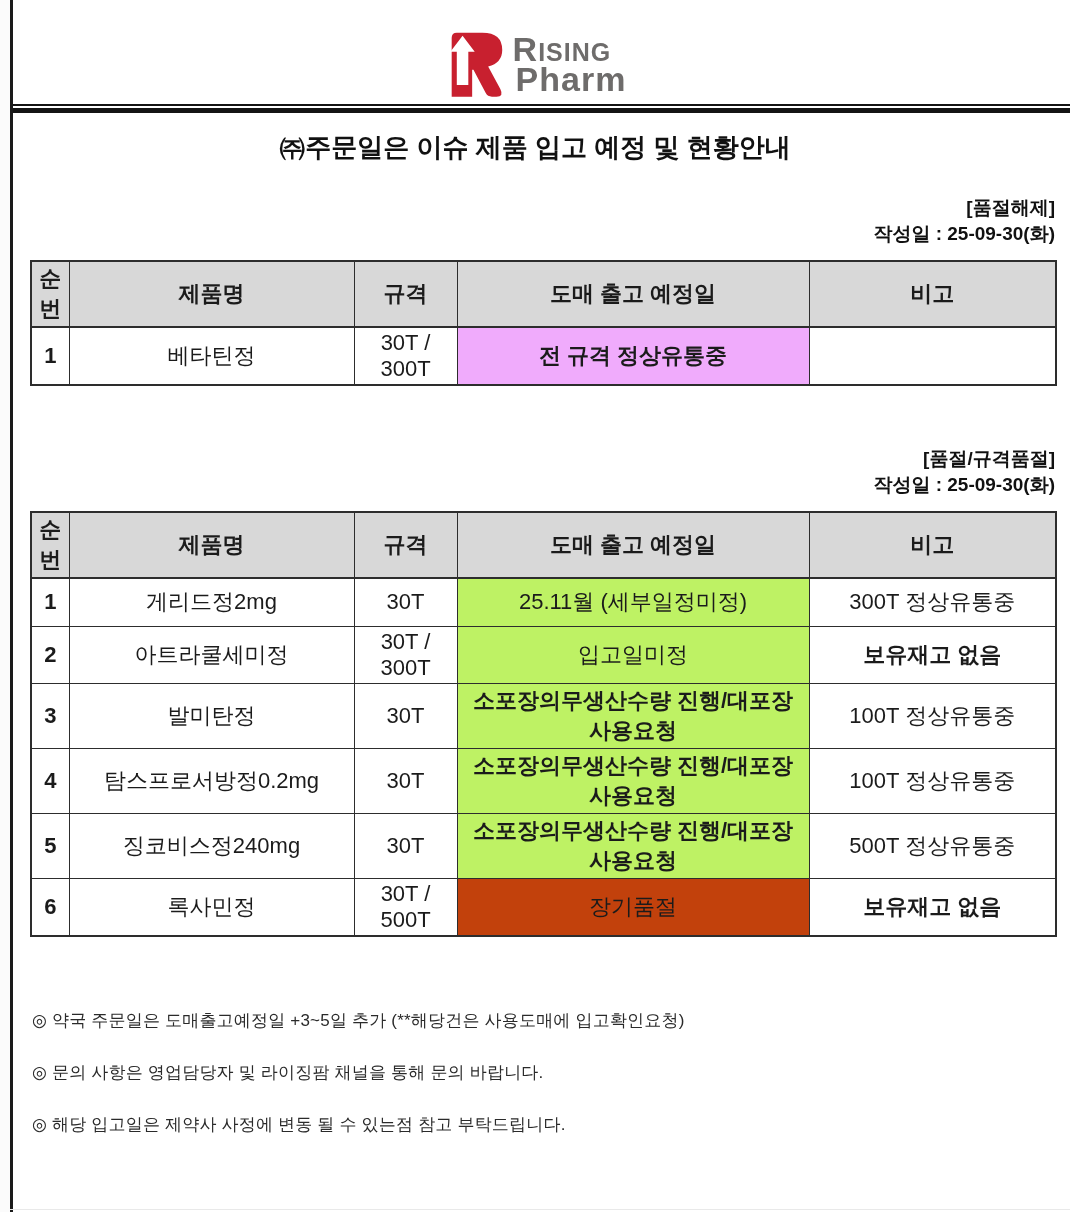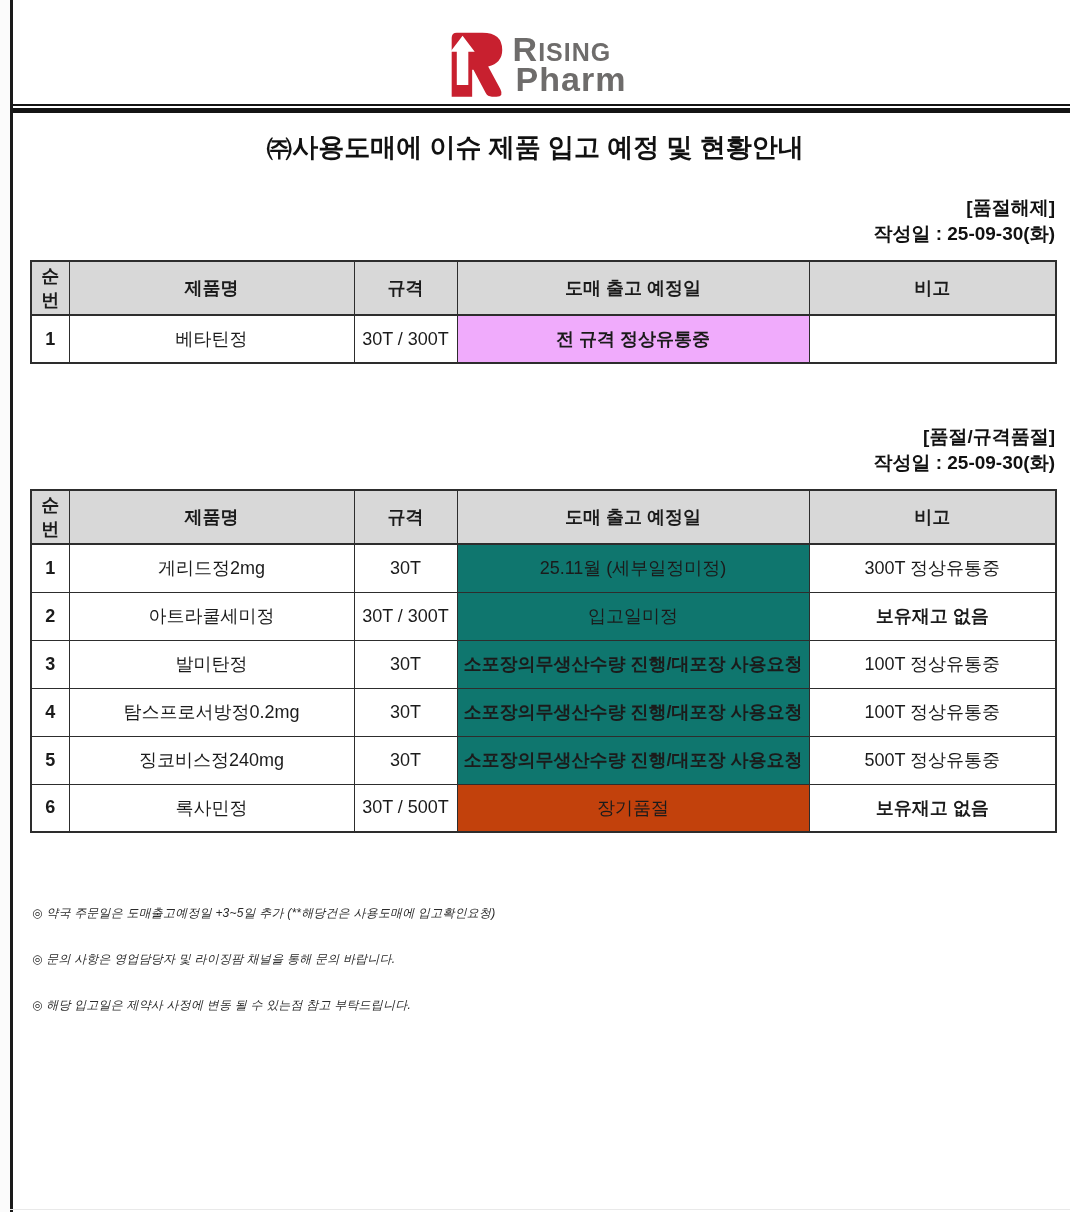--- a/index.html
+++ b/index.html
@@ -82,21 +82,21 @@
     color: #111;
     flex-direction: column;
   }
   .section-head.second { margin-top: 60px; }
 
   table.grid {
     width: 100%;
     border-collapse: collapse;
     table-layout: fixed;
     border: 2px solid #2d2d2d;
-    font-size: 18px;
+    font-size: 22px;
   }
   table.grid th, table.grid td {
     border: 1.5px solid #2d2d2d;
     text-align: center;
     vertical-align: middle;
     padding: 2px 4px;
     overflow: hidden;
   }
   table.grid thead tr { height: 44px; }
   table.grid thead th {
@@ -109,30 +109,29 @@
 
   col.w-no    { width: 38px; }
   col.w-name  { width: 285px; }
   col.w-spec  { width: 103px; }
   col.w-sched { width: 352px; }
   col.w-note  { width: 247px; }
 
   td.c-no { font-weight: 700; }
   td.bold { font-weight: 800; }
   td.bg-blue   { background: #f0abfc; font-weight: bold; }
-  td.bg-green  { background: #0f766e; }
+  td.bg-green  { background: #bef264; }
   td.bg-purple { background: #c2410c; }
 
   .notes { margin-top: 72px; padding: 0 15px 0 32px; }
   .note {
-    font-size: 12px;
+    font-size: 17px;
     color: #2a2a2a;
     margin-bottom: 29px;
     letter-spacing: 0.2px;
-    font-style: italic;
   }
 
   
   .bottom-edge {
     position: absolute;
     left: 10px; right: 0; bottom: 2px;
     height: 1px;
     background: #e9e9e9;
   }
 </style>
@@ -151,21 +150,21 @@
       </svg>
     </span>
     <div class="logo-text">
       <div class="logo-rising">RISING</div>
       <div class="logo-pharm">Pharm</div>
     </div>
   </div>
 
   <div class="double-rule"></div>
 
-  <h1 class="title">㈜사용도매에 이슈 제품 입고 예정 및 현황안내</h1>
+  <h1 class="title">㈜주문일은 이슈 제품 입고 예정 및 현황안내</h1>
 
   <div class="content">
 
     <div class="section-head">
       <div>[품절해제]</div>
       <div>작성일 : 25-09-30(화)</div>
     </div>
 
     <table class="grid t1">
       <colgroup>

